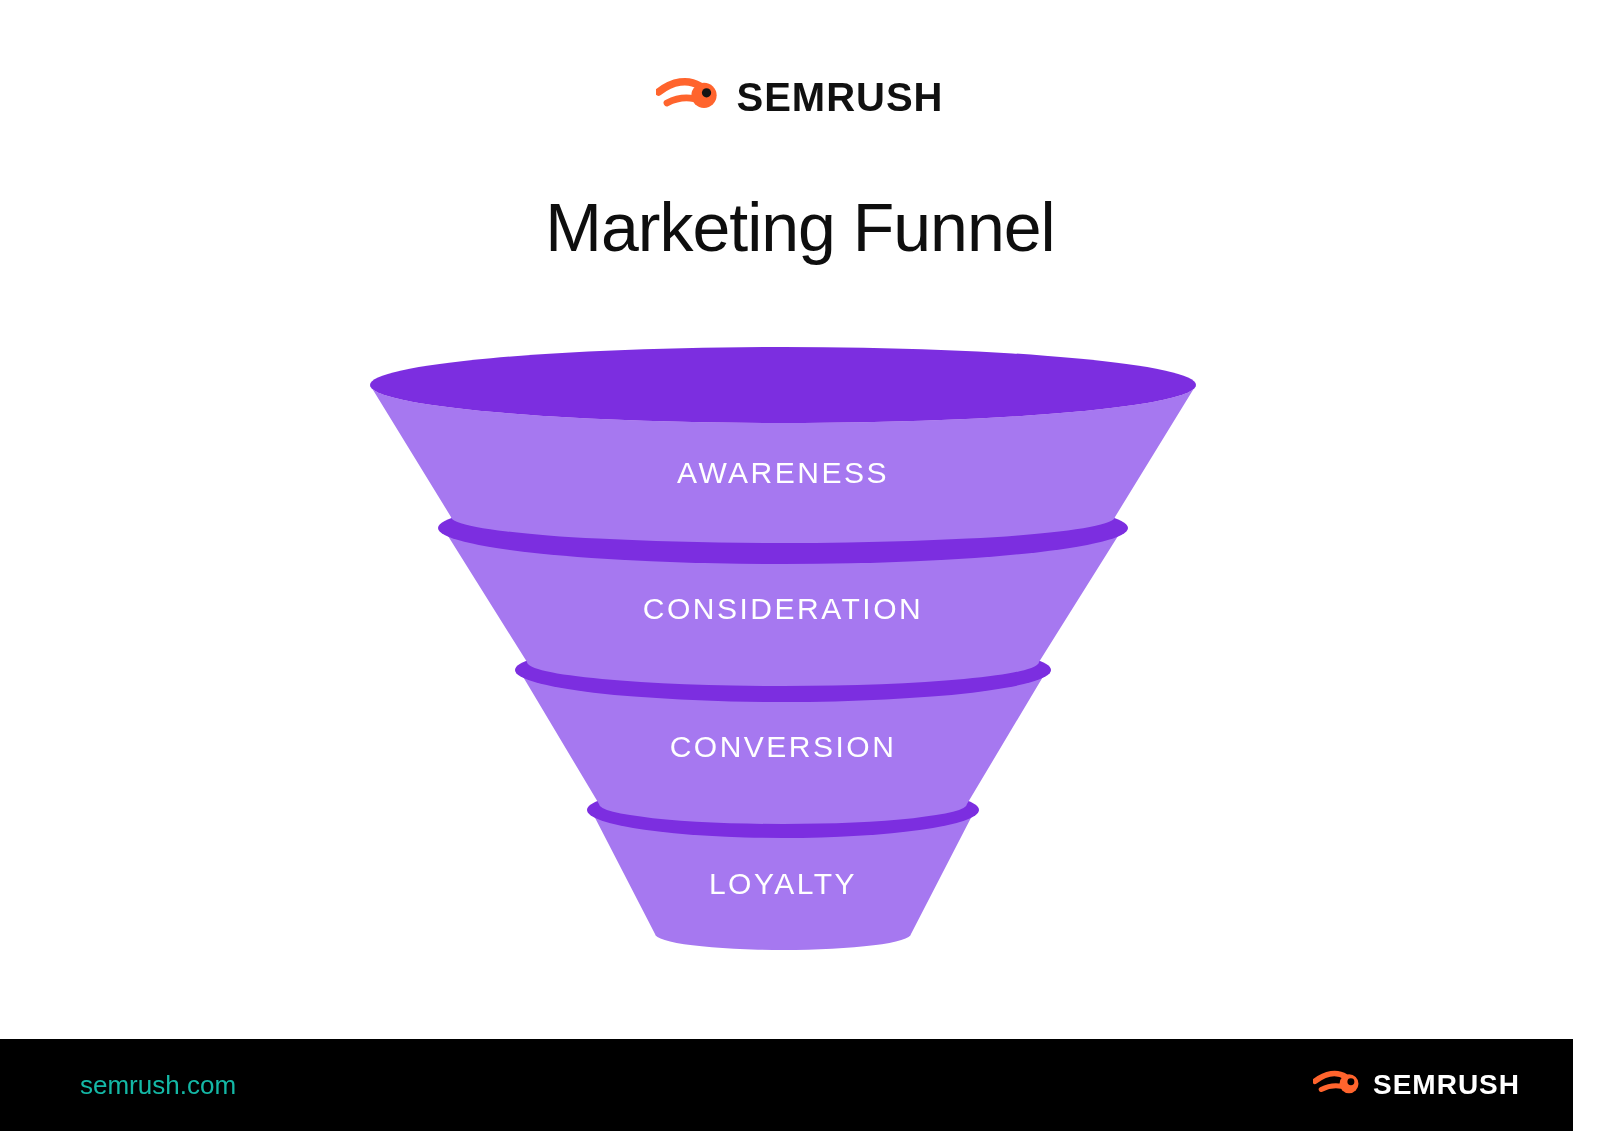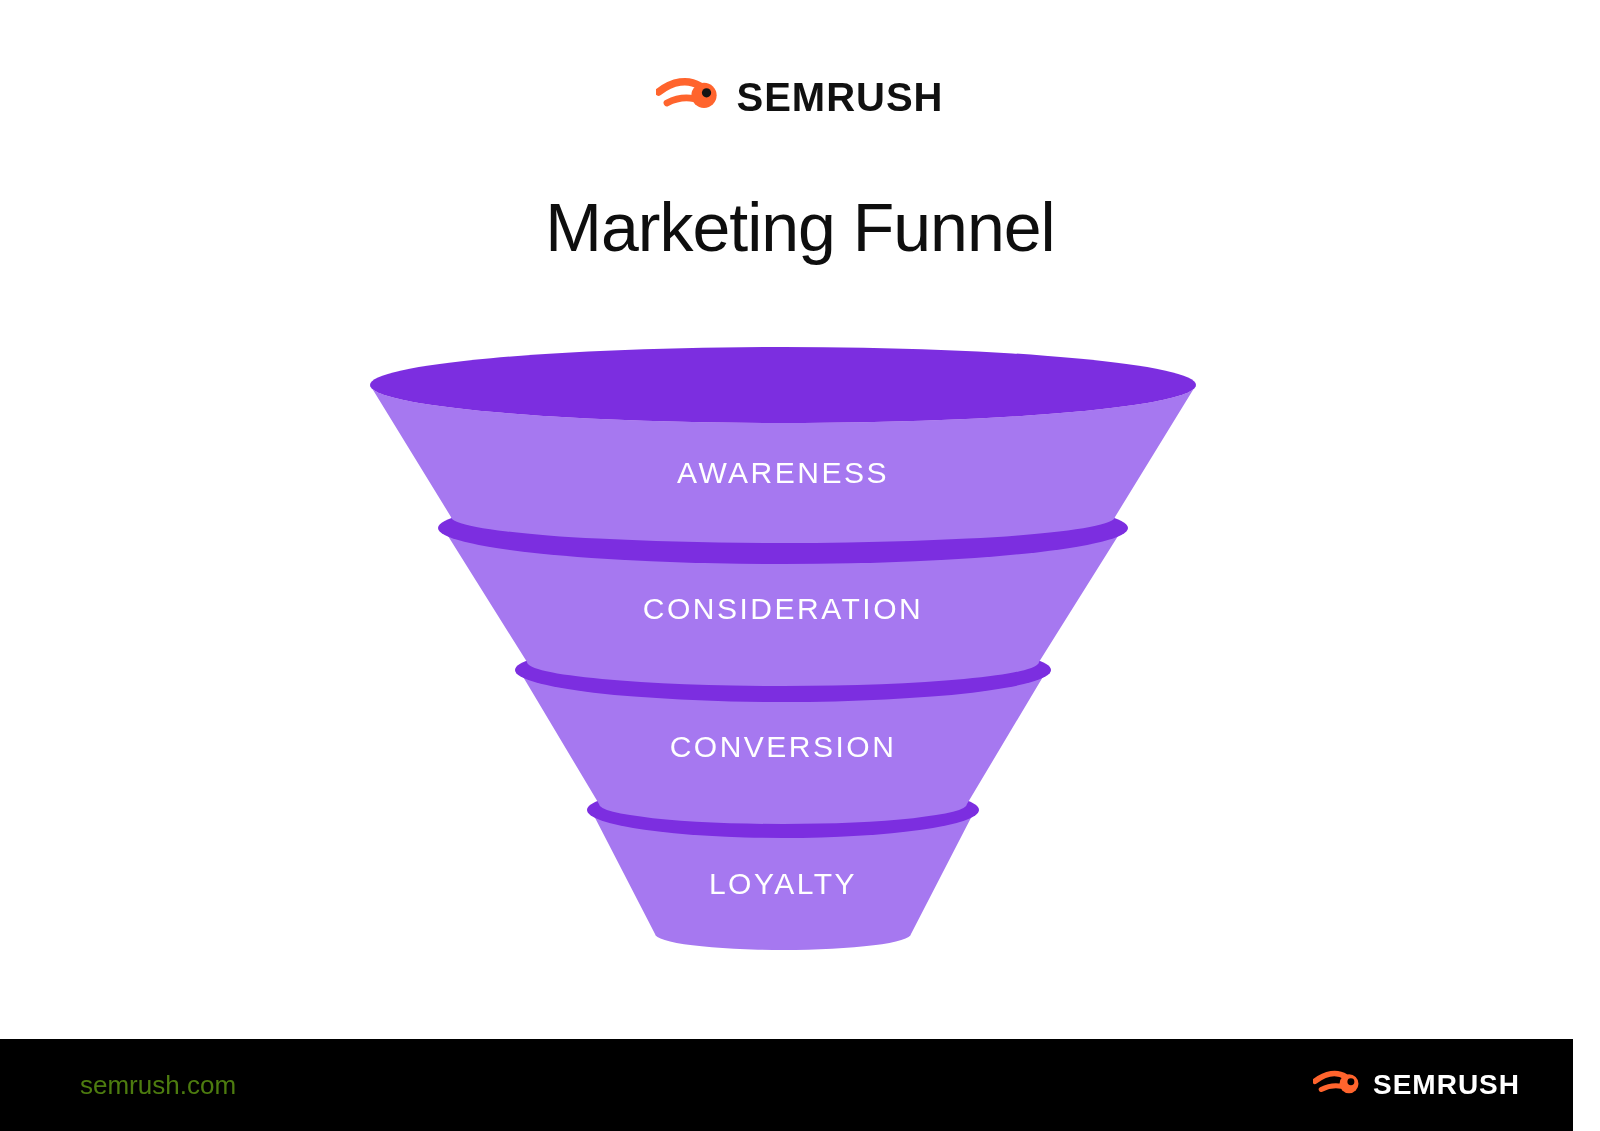--- a/index.html
+++ b/index.html
@@ -74,21 +74,21 @@
     width: 1600px;
     height: 92px;
     background: #000000;
     display: flex;
     align-items: center;
     justify-content: space-between;
     padding: 0 80px;
     box-sizing: border-box;
   }
   .footer-site {
-    color: #4d7c0f;
+    color: #14b8a6;
     font-size: 26px;
     font-weight: 400;
     text-align: right;
   }
   .footer-logo {
     display: flex;
     align-items: center;
     gap: 12px;
   }
   .footer-logo .brand-text {

